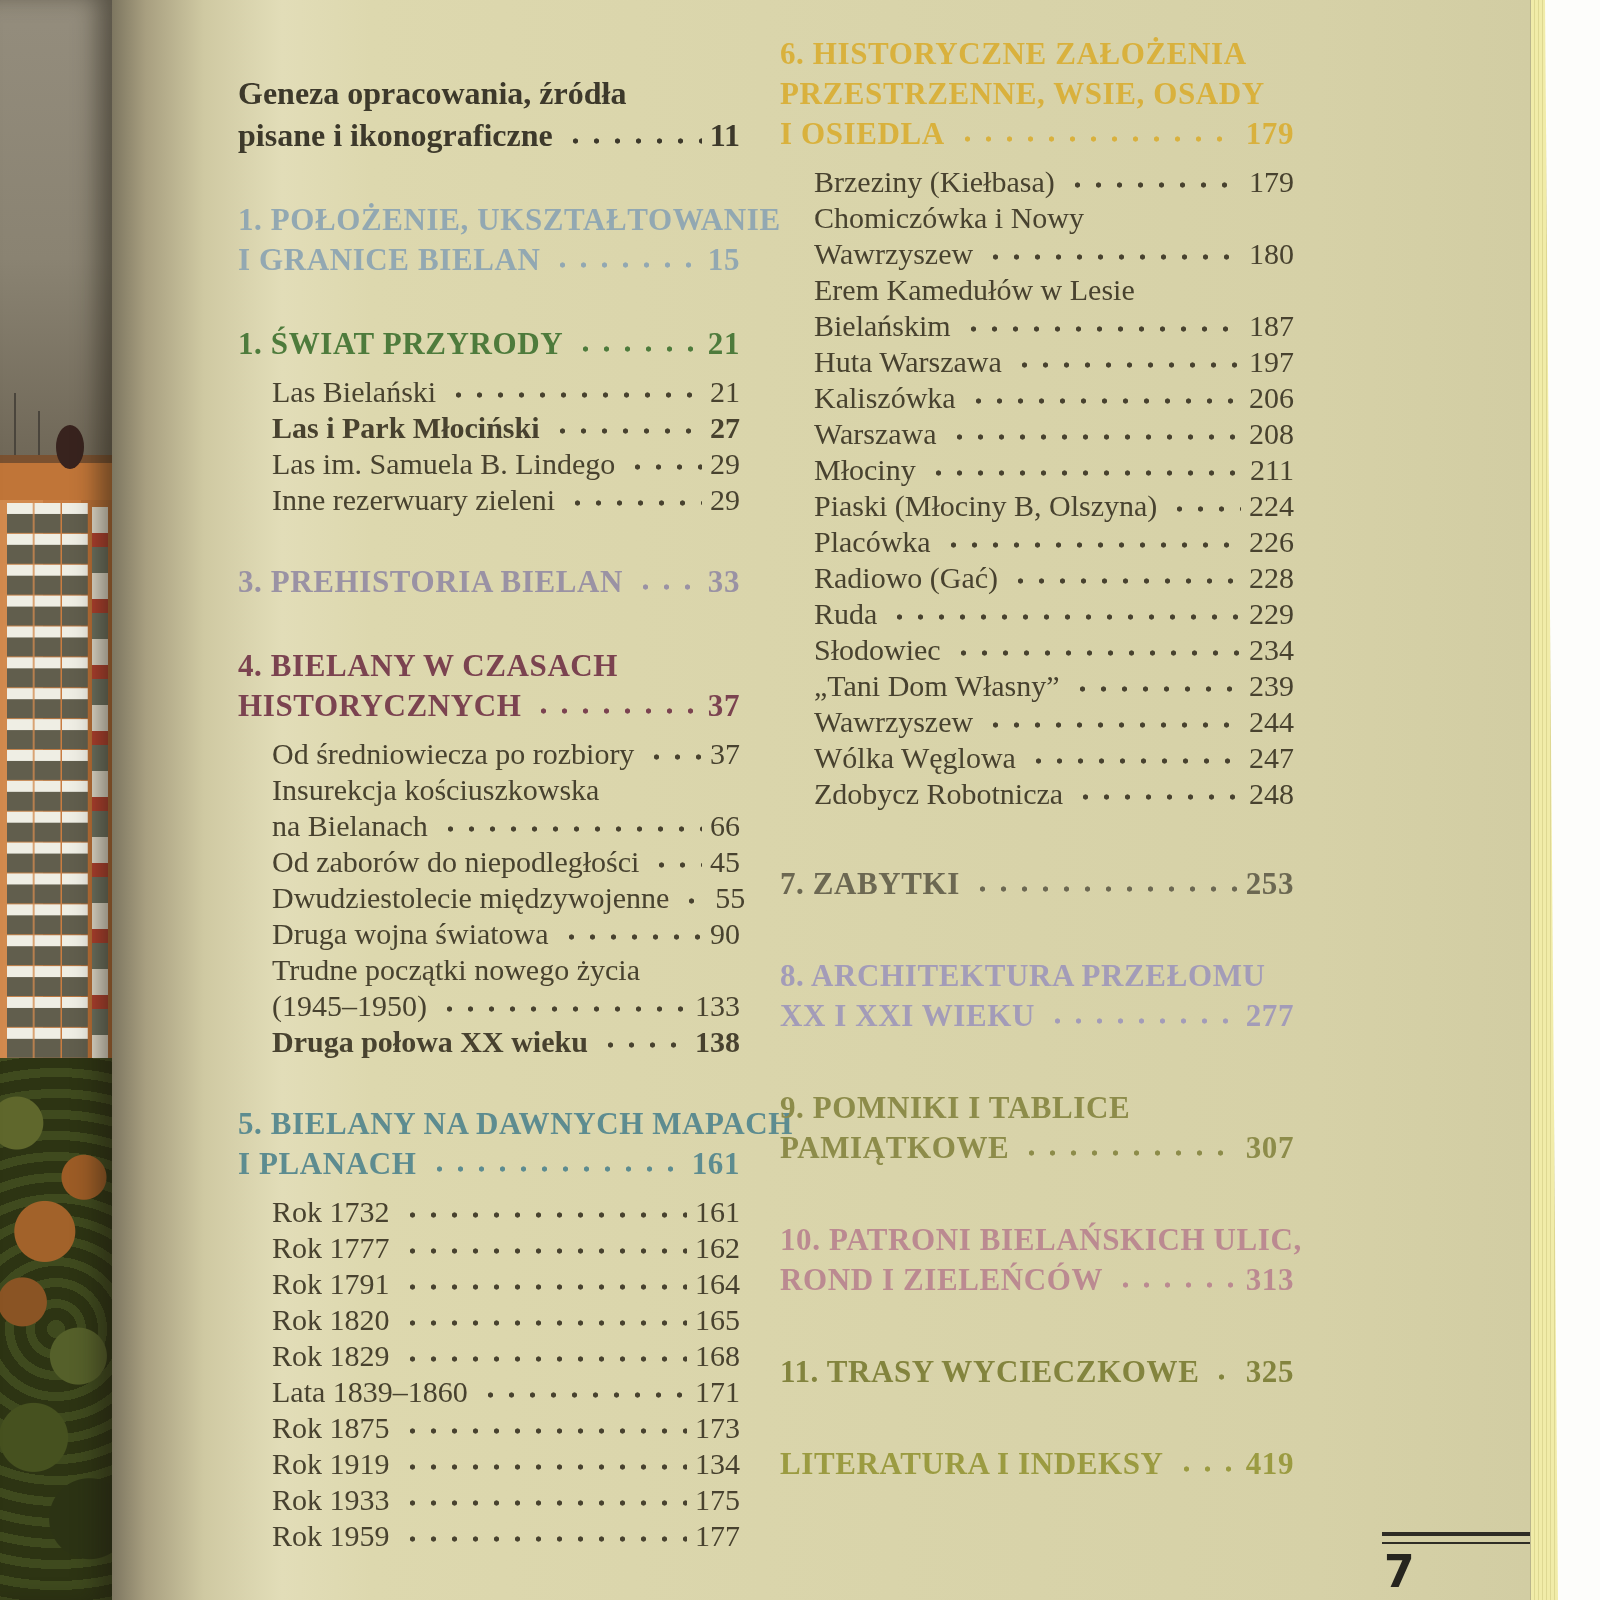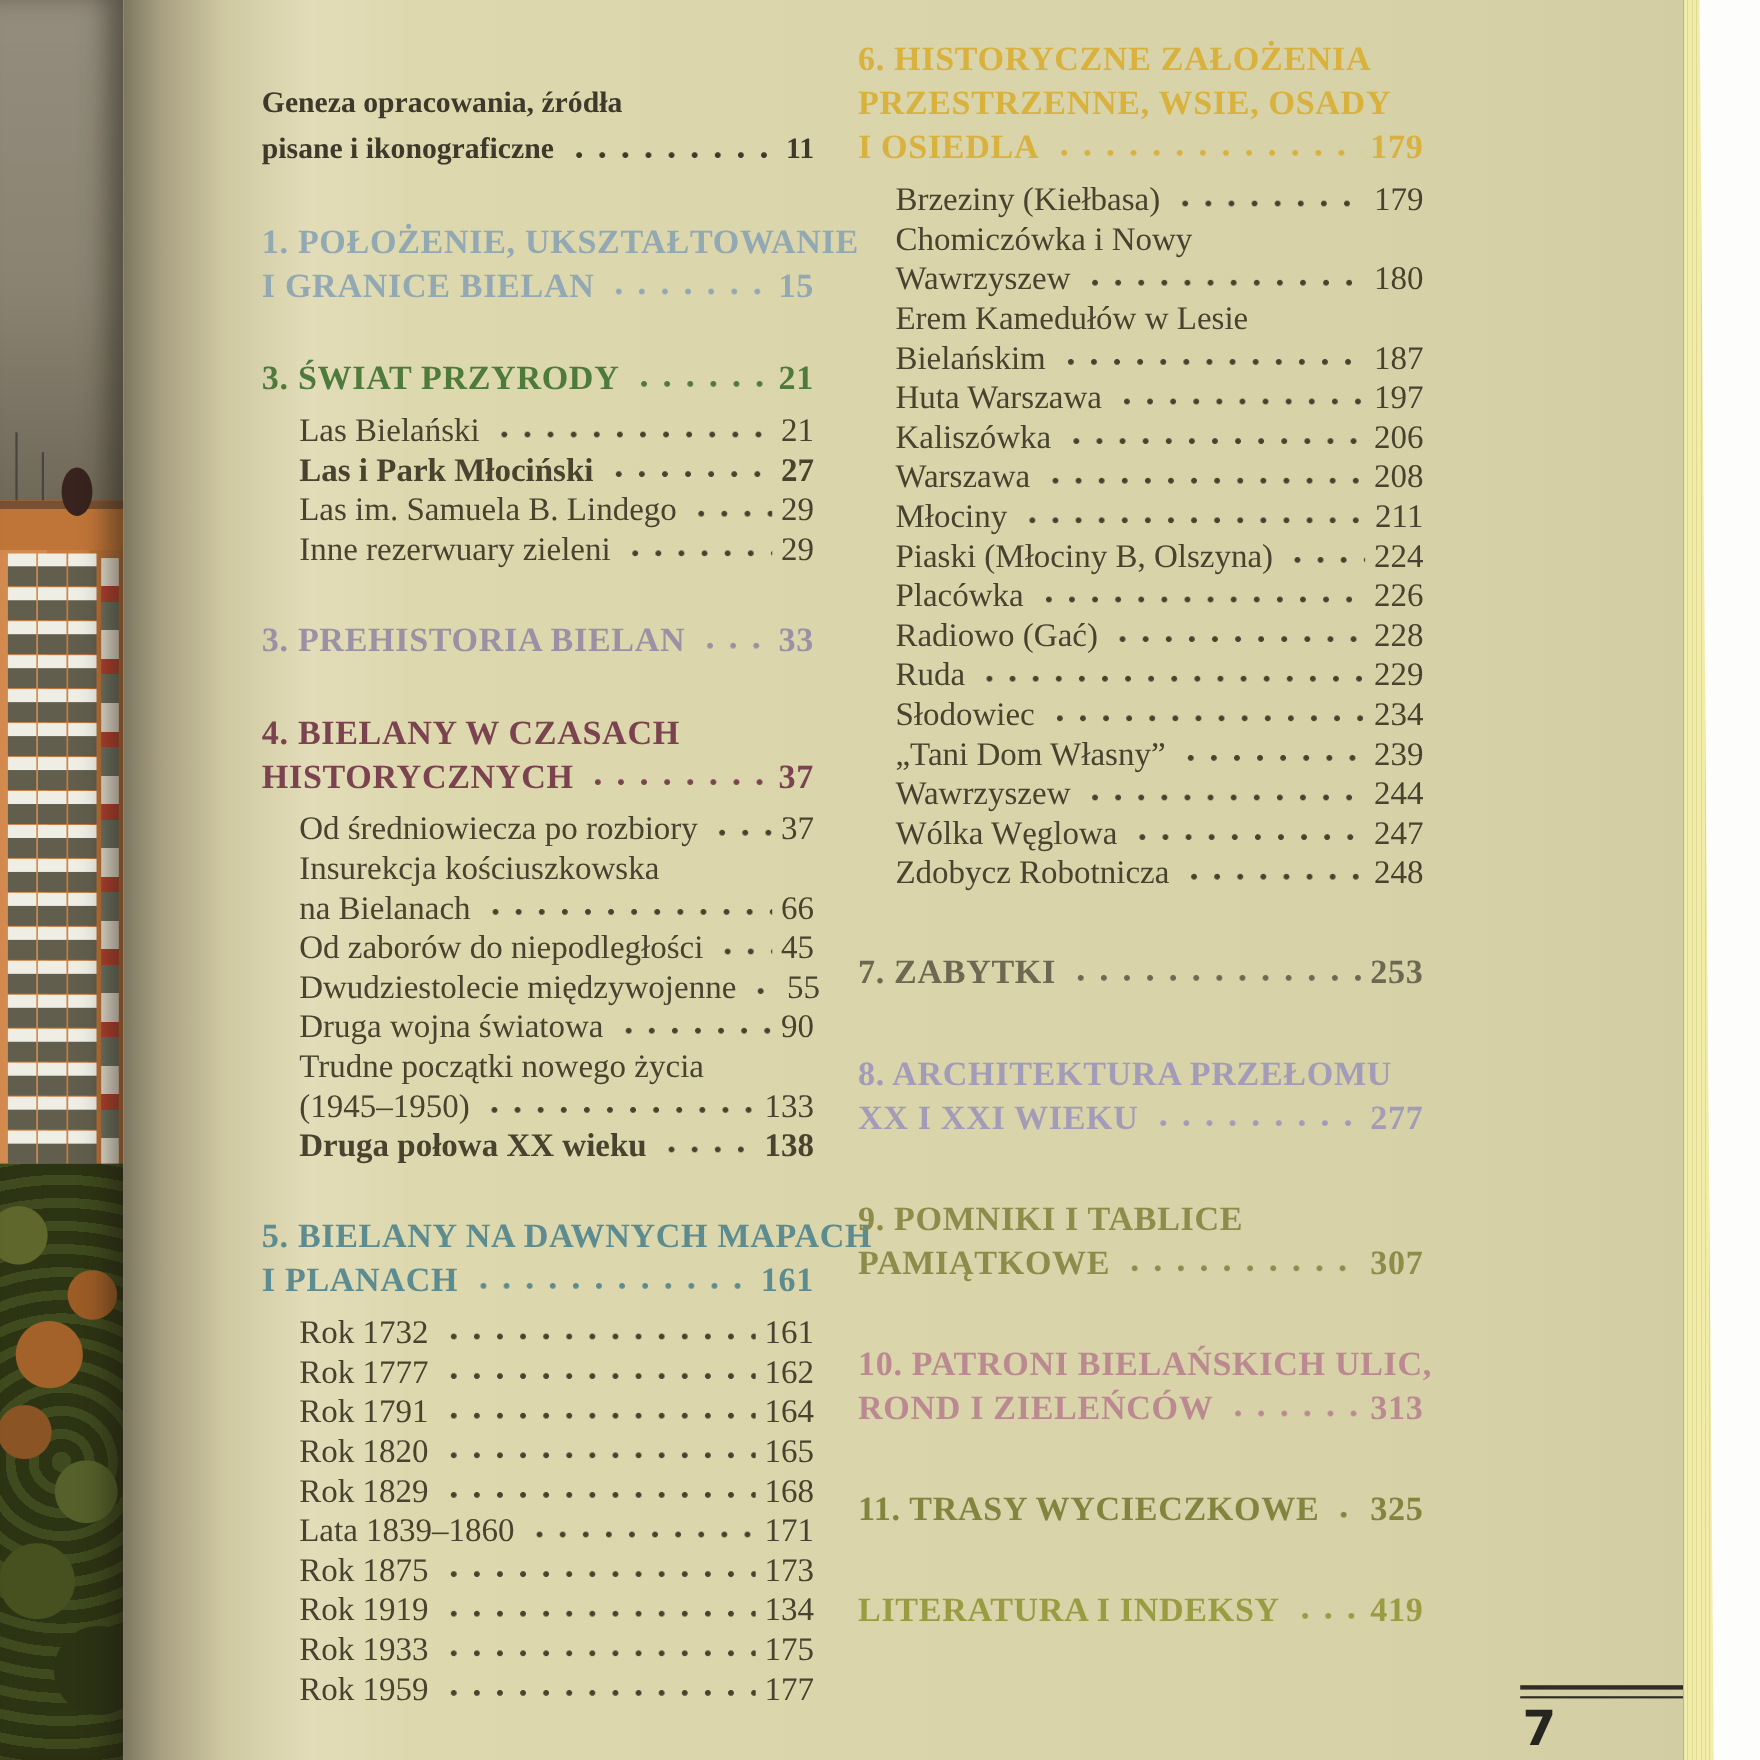--- a/index.html
+++ b/index.html
@@ -53,21 +53,21 @@
     border-left:1px solid #b9b48c;
     clip-path:polygon(0 0,15px 0,28px 100%,0 100%);}
 
   
   .col{position:absolute;top:0;color:#48422f;}
   .col-left{left:126px;width:502px;padding-top:72px;}
   .col-right{left:668px;width:514px;padding-top:34px;}
 
   .b{font-size:30px;}
   .b .row{display:flex;align-items:baseline;}
-  .b-intro{font-weight:700;font-size:27px;}
+  .b-intro{font-weight:700;font-size:32px;}
   .b-intro .row{line-height:42px;}
   .b-h{font-weight:700;font-size:31px;letter-spacing:.6px;}
   .b-h .row{line-height:40px;}
   .b-sub .row{line-height:36px;padding-left:34px;}
 
   .col .b-h{margin-top:44px;}
   .col-right .b-h{margin-top:52px;}
   .col .b-h + .b-sub{margin-top:10px;}
   .col .b:first-child{margin-top:0;}
 
@@ -122,21 +122,21 @@
             <span class="label">1. POŁOŻENIE, UKSZTAŁTOWANIE</span>
           </div>
           <div class="row">
             <span class="label">I GRANICE BIELAN</span>
             <span class="leader"></span>
             <span class="num">15</span>
           </div>
         </div>
         <div class="b b-h" style="color: rgb(78, 123, 60);">
           <div class="row">
-            <span class="label">3. ŚWIAT PRZYRODY</span>
+            <span class="label">1. ŚWIAT PRZYRODY</span>
             <span class="leader"></span>
             <span class="num">21</span>
           </div>
         </div>
         <div class="b b-sub" style="color: rgb(72, 66, 47);">
           <div class="row">
             <span class="label">Las Bielański</span>
             <span class="leader"></span>
             <span class="num">21</span>
           </div>

